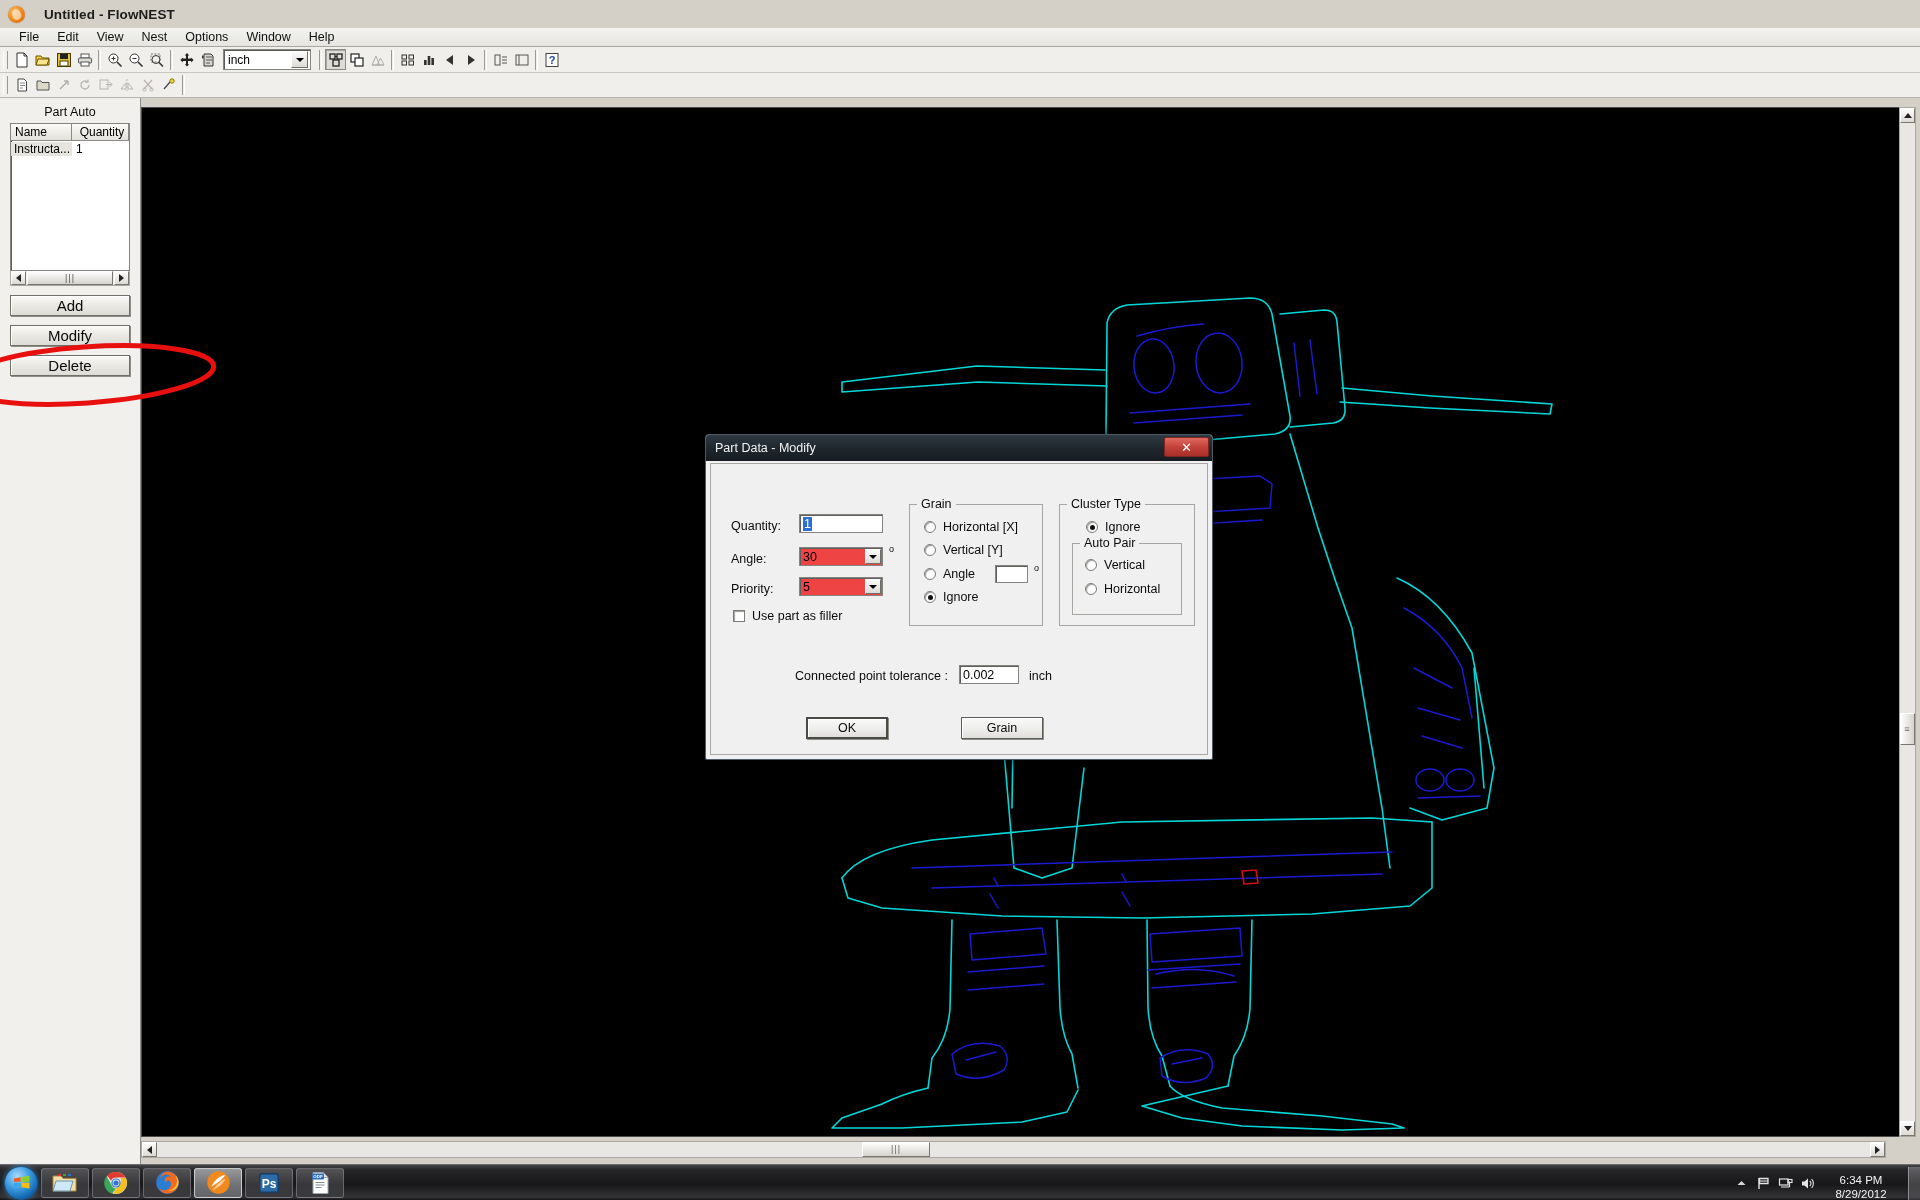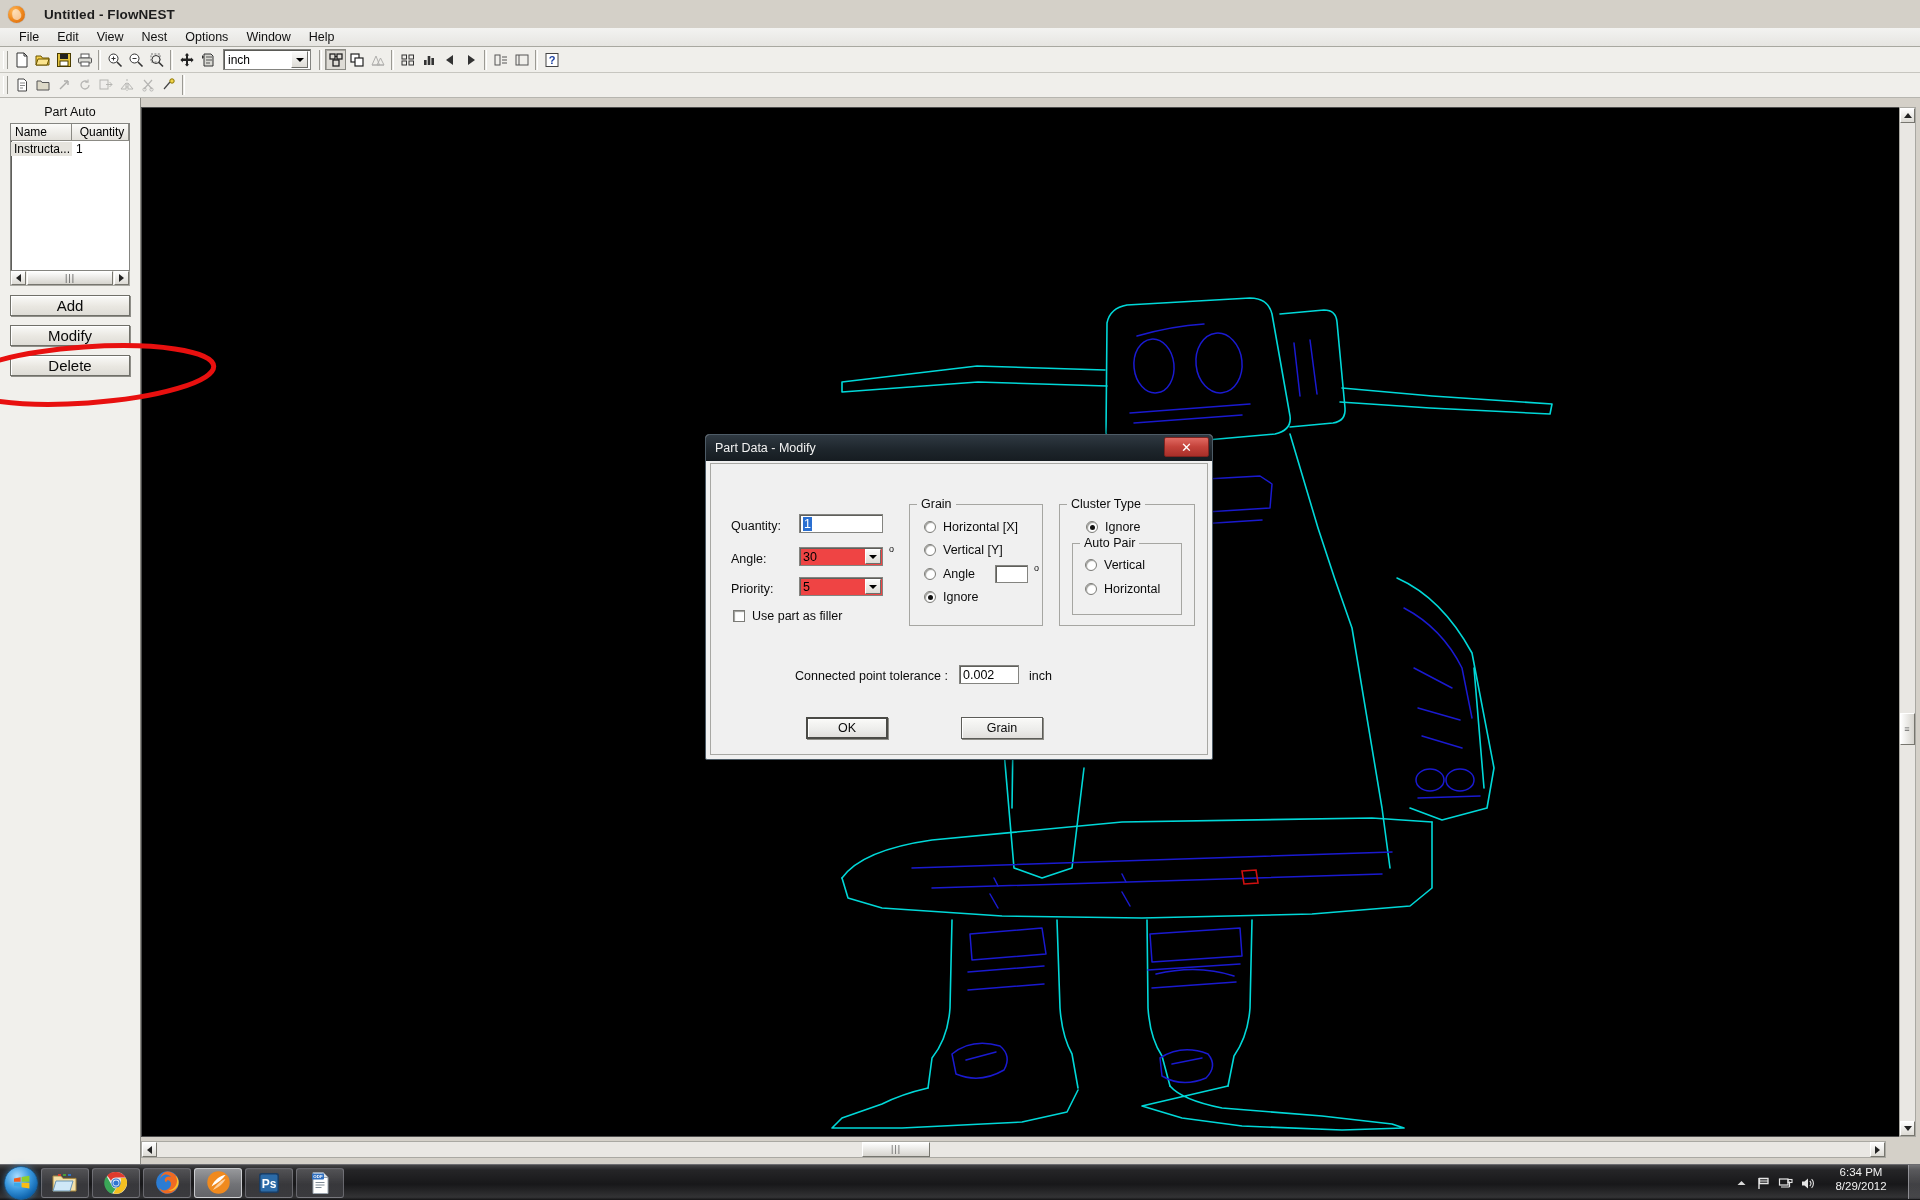--- a/index.html
+++ b/index.html
@@ -303,21 +303,21 @@
     width: 48px; height: 30px; margin-left: 3px; flex: 0 0 auto;
     background: linear-gradient(180deg,rgba(150,150,155,.40),rgba(70,70,76,.40));
     border: 1px solid rgba(160,160,168,.45); border-radius: 3px;
     display: flex; align-items: center; justify-content: center;
   }
   .tb-task.active {
     background: linear-gradient(180deg,rgba(210,212,216,.66),rgba(140,142,148,.55));
     border-color: rgba(222,224,228,.8);
   }
   .tray {
-    position: absolute; right: 0; top: 0; height: 36px; display: flex; align-items: flex-start;
+    position: absolute; right: 0; top: 0; height: 36px; display: flex; align-items: flex-end;
   }
   .tray-ico { width: 22px; height: 36px; display:flex;align-items:center;justify-content:center; }
   .tray-clock {
     width: 86px; text-align: center; color: #f2f2f2; font-size: 11.5px; line-height: 14px;
   }
   .show-desktop {
     width: 12px; height: 34px; margin-left: 4px;
     background: linear-gradient(180deg,rgba(200,200,205,.35),rgba(110,110,116,.3));
     border-left: 1px solid rgba(190,190,196,.6);
   }

